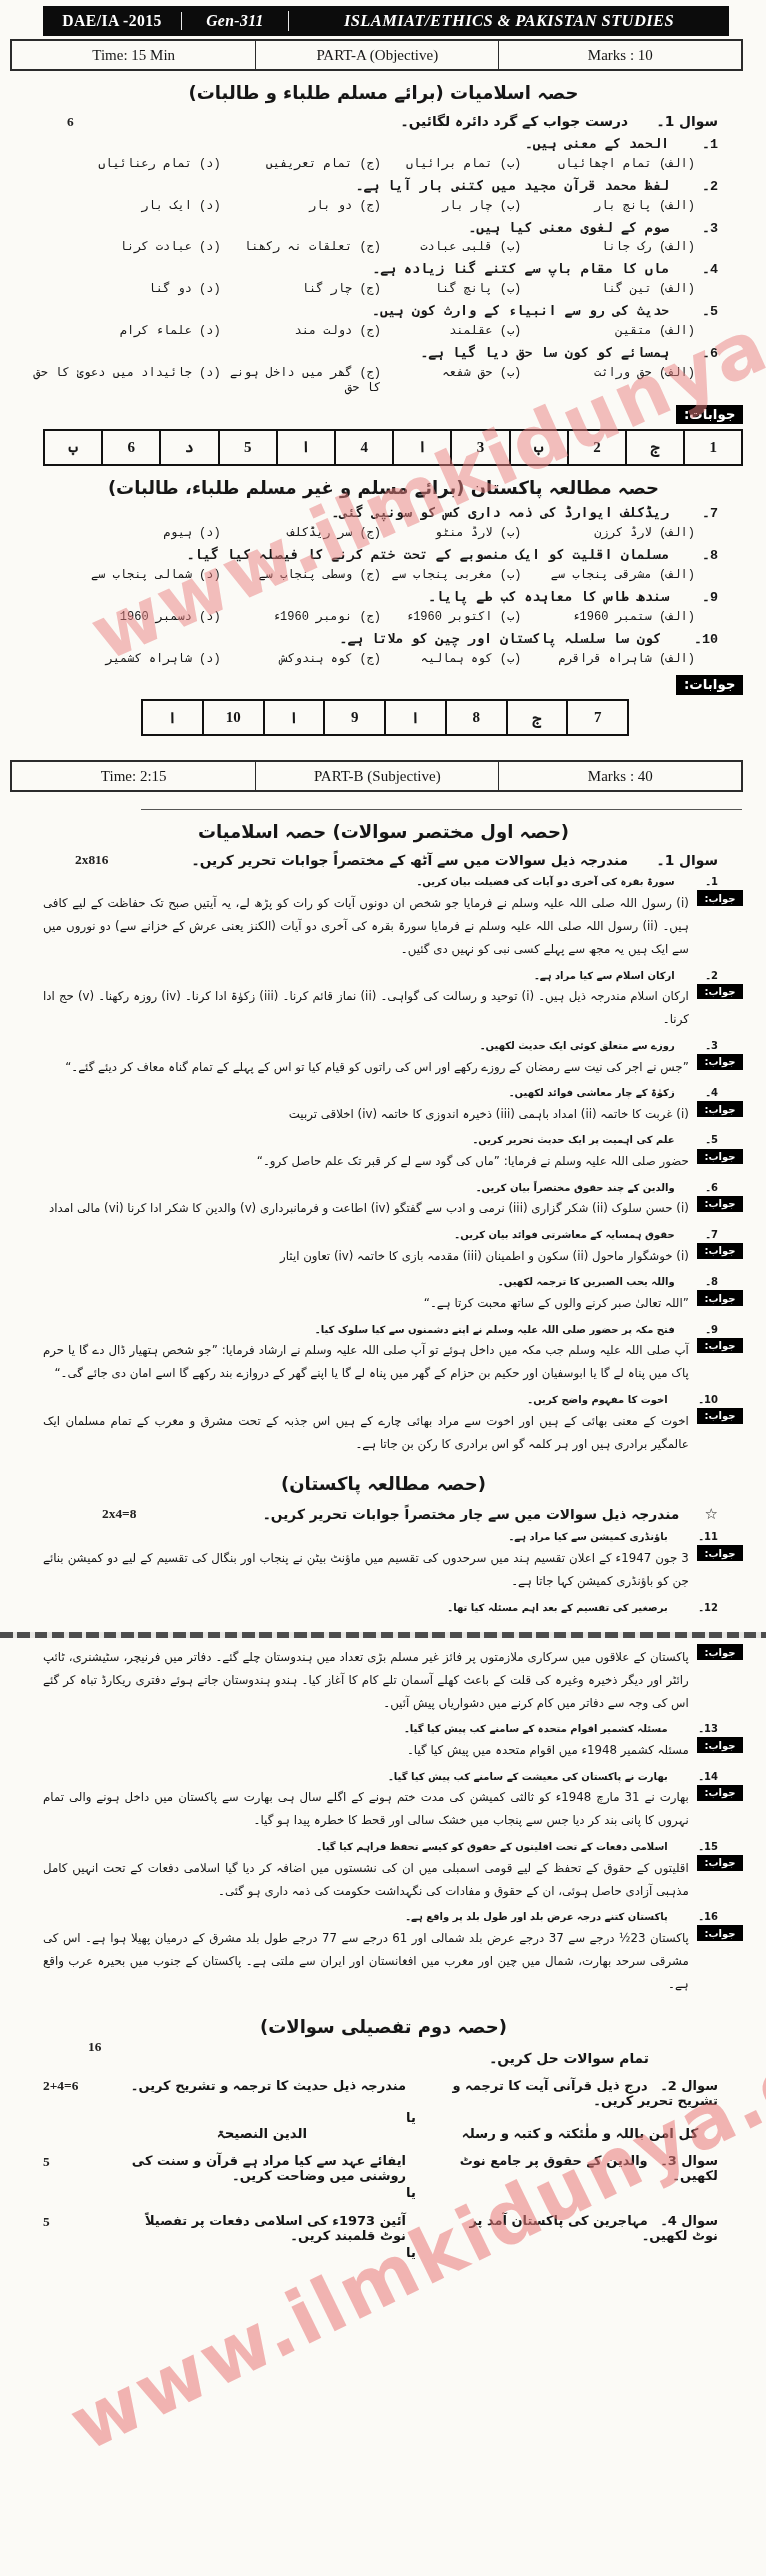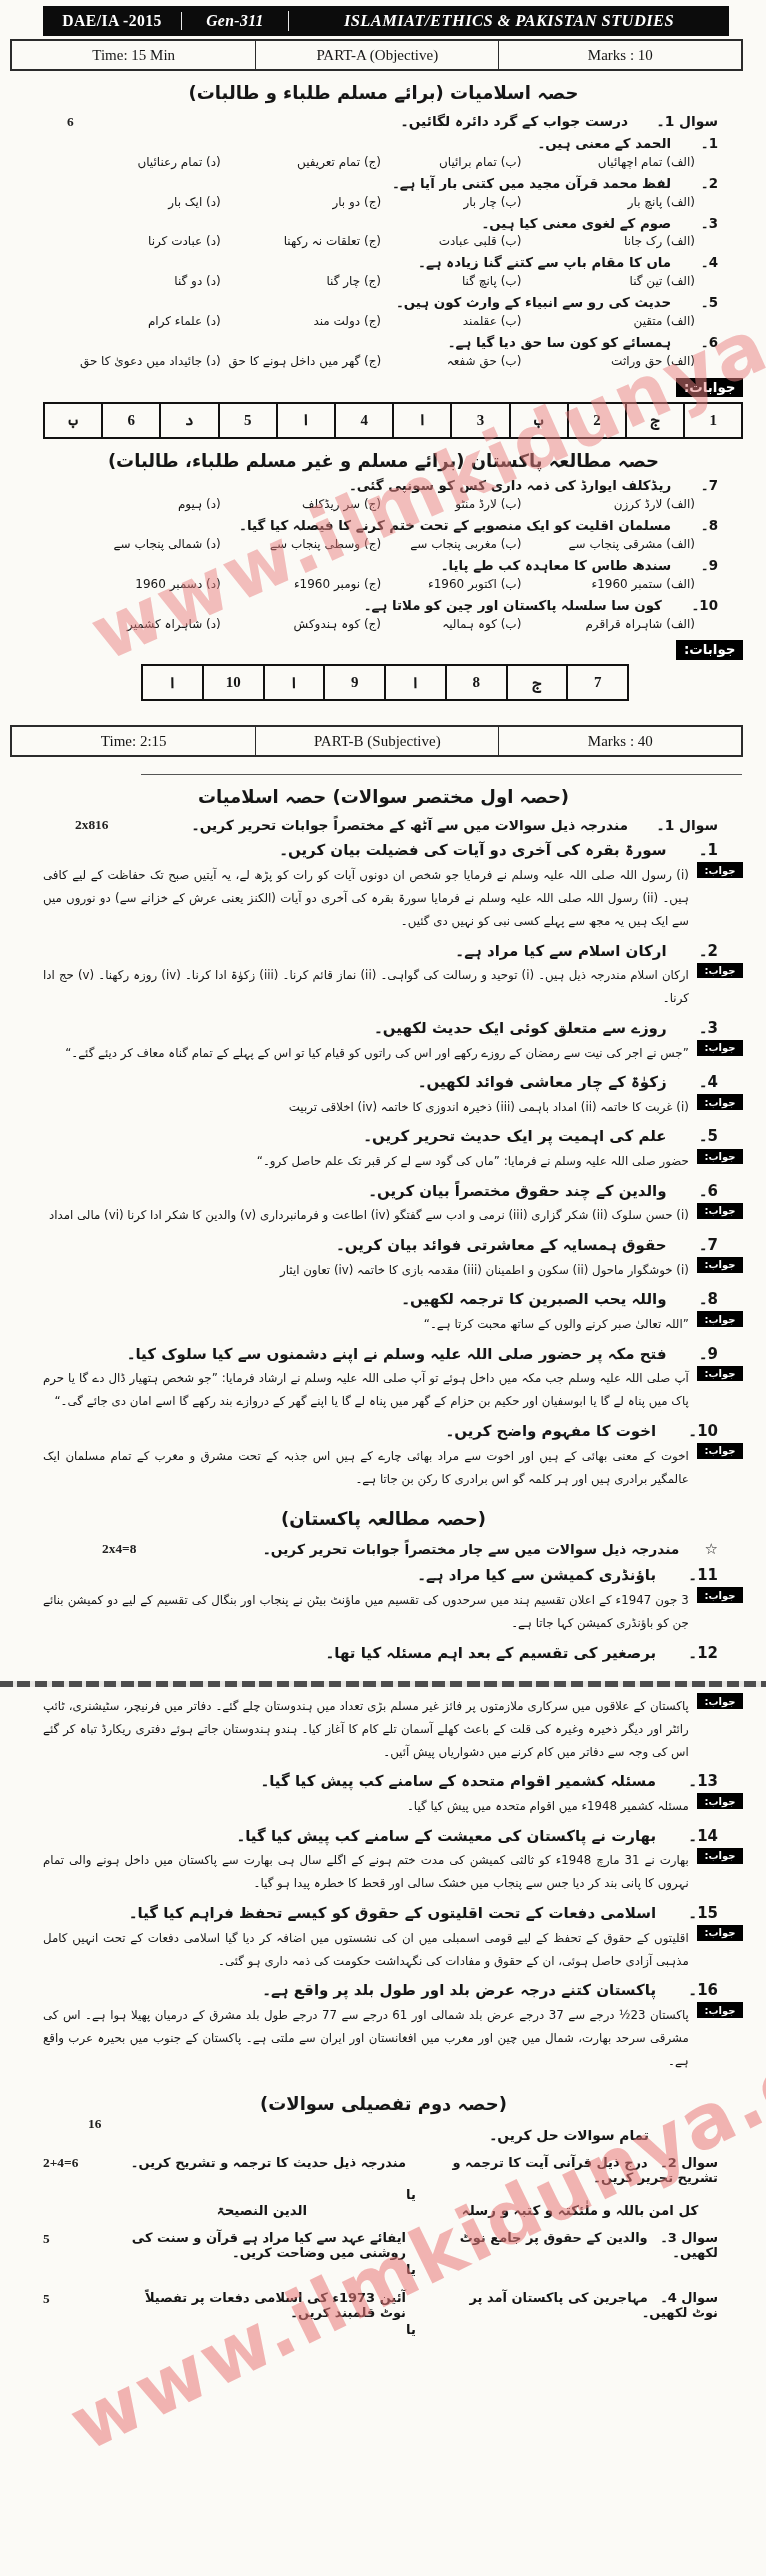--- a/index.html
+++ b/index.html
@@ -37,21 +37,21 @@
     text-align:center;font-size:18px;font-weight:bold;direction:rtl;margin-top:11px;
   }
   .sub-heading{text-align:center;font-size:15.7px;font-weight:bold;direction:rtl;margin-top:12.6px;}
   
   .qline{position:relative;direction:rtl;padding:0 49px 0 102px;font-size:13.8px;font-weight:bold;margin-top:9.4px;}
   .qline .qnum{display:inline-block;margin-left:23.6px;}
   .marks{
     position:absolute;top:0.8px;direction:ltr;font-family:"Liberation Serif",serif;
     font-size:13.4px;font-weight:bold;color:#222;
   }
-  .mcq{margin-top:7px;}
+  .mcq{margin-top:7px;font-family:Liberation Mono, monospace;}
   .mcq-q{direction:rtl;padding:0 49px 0 71px;font-size:13.4px;font-weight:bold;}
   .mcq-q .qnum{display:inline-block;margin-left:25px;font-weight:bold;}
   .mcq-opts{
     direction:rtl;display:grid;grid-template-columns:26% 21% 24% 29%;
     padding:3.9px 72px 0 27px;font-size:12px;
   }
   .mcq-opts span{text-align:right;padding-left:6.3px;}
   
   .ans-head{display:flex;justify-content:flex-end;margin:9.4px 23.6px 0 0;}
   .ans-label-box{
@@ -67,21 +67,21 @@
     border:1.2px solid #111;height:33px;display:flex;align-items:center;justify-content:center;
     font-size:15px;font-weight:bold;font-family:"Liberation Serif",serif;
   }
   
   .divider-thin{border-top:1.6px solid #555;margin:17.3px 25px 0 141px;}
   .scan-divider{
     height:5.5px;margin:19px 0 3.1px 0;
     background:repeating-linear-gradient(90deg,#4d4d4d 0 12.6px,rgba(0,0,0,0.08) 12.6px 17.3px);
   }
   .qa{margin-top:8.6px;}
-  .qa-q{direction:rtl;padding:0 49px 0 63px;font-size:15px;font-weight:bold;}
+  .qa-q{direction:rtl;padding:0 49px 0 63px;font-size:10px;font-weight:bold;}
   .qa-q .qnum{display:inline-block;margin-left:27px;}
   .qa-a{
     direction:rtl;display:flex;align-items:flex-start;gap:7.9px;
     padding:3.1px 23.6px 0 43px;
   }
   .qa-a .ans-label-box{flex:0 0 auto;font-size:10px;}
   .qa-a p{margin:1.6px 0 0 0;font-size:11.8px;line-height:1.95;text-align:justify;}
   .inst-row{position:relative;direction:rtl;padding:0 49px 0 118px;font-size:13.8px;font-weight:bold;margin-top:11px;}
   .star{display:inline-block;margin-left:20.4px;font-size:15px;}
   

